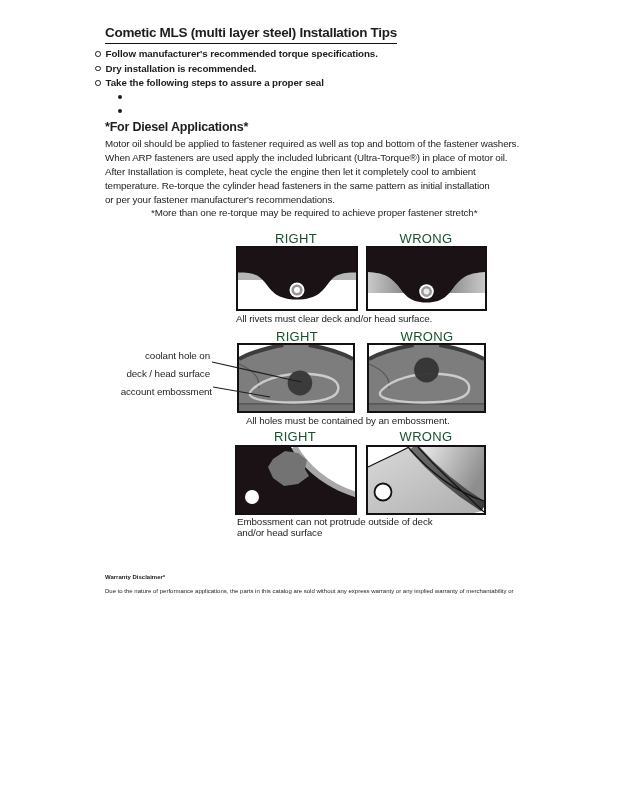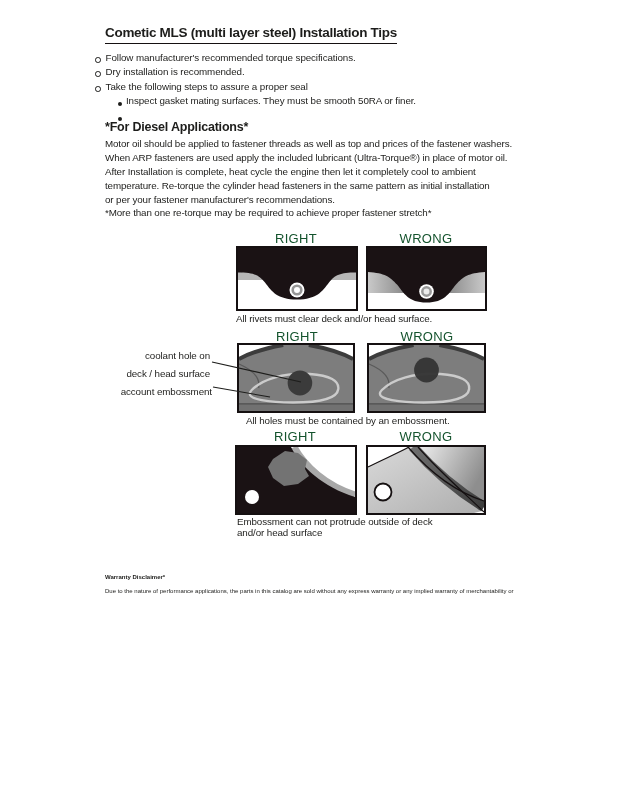--- a/index.html
+++ b/index.html
@@ -10,37 +10,37 @@
   .abs{position:absolute;}
 
   
   .title{
     left:105px;top:25px;font-size:13.5px;font-weight:bold;letter-spacing:-0.3px;
     border-bottom:1.6px solid #151011;padding-bottom:2.5px;white-space:nowrap;
   }
 
   
   .tips{left:95px;top:48px;font-size:9.8px;letter-spacing:-0.1px;}
-  .tip-row{display:flex;align-items:flex-end;height:14.5px;}
+  .tip-row{display:flex;align-items:flex-start;height:14.5px;font-weight:bold;}
   .tip-row.sub{margin-left:23px;}
   .b-open{
     width:3.6px;height:3.6px;border:1px solid #1d1d1b;border-radius:50%;
     margin:3.2px 5px 0 0;flex:0 0 auto;
   }
   .b-fill{
     width:4px;height:4px;background:#1d1d1b;border-radius:50%;
     margin:3.4px 4px 0 0;flex:0 0 auto;
   }
 
   
   .diesel-head{left:105px;top:120px;font-size:12.5px;font-weight:bold;letter-spacing:-0.2px;}
   .para{left:105px;font-size:9.8px;line-height:14.2px;letter-spacing:-0.12px;white-space:pre;}
   .p1{top:137px;}
   .p2{top:165px;}
-  .note{top:206px;}
+  .note{top:206px;margin-left:46px;}
 
   
   .rw{width:120px;text-align:center;font-size:13px;letter-spacing:0.3px;color:#14532d;}
   .caption{font-size:9.8px;letter-spacing:-0.1px;white-space:pre-line;line-height:10.8px;}
   .side-label{font-size:9.8px;letter-spacing:-0.1px;white-space:pre-line;line-height:18px;text-align:right;}
 
   .panel{display:block;}
 
   
   .fineprint{left:105px;top:574px;width:414px;font-size:6px;line-height:7.1px;letter-spacing:0;}
@@ -66,29 +66,28 @@
     <div class="tip-row">
       <span class="b-open"></span>
       <span>Dry installation is recommended.</span>
     </div>
     <div class="tip-row">
       <span class="b-open"></span>
       <span>Take the following steps to assure a proper seal</span>
     </div>
     <div class="tip-row sub">
       <span class="b-fill"></span>
-      <span>Inspect gasket mating surfaces.  They must be smooth 50RA or finer.</span>
     </div>
     <div class="tip-row sub">
       <span class="b-fill"></span>
     </div>
   </div>
 
   <div class="abs diesel-head">*For Diesel Applications*</div>
-  <div class="abs para p1">Motor oil should be applied to fastener threads as well as top and prices of the fastener washers.
+  <div class="abs para p1">Motor oil should be applied to fastener required as well as top and bottom of the fastener washers.
 When ARP fasteners are used apply the included lubricant (Ultra-Torque®) in place of motor oil.</div>
   <div class="abs para p2">After Installation is complete, heat cycle the engine then let it completely cool to ambient
 temperature. Re-torque the cylinder head fasteners in the same pattern as initial installation
 or per your fastener manufacturer's recommendations.</div>
   <div class="abs para note">*More than one re-torque may be required to achieve proper fastener stretch*</div>
 
   <div class="abs rw" style="left:236px;top:231px;">RIGHT</div>
   <div class="abs rw" style="left:366px;top:231px;">WRONG</div>
 
   <svg class="abs panel" style="left:236px;top:246px;" width="122" height="65" viewBox="0 0 122 65">

